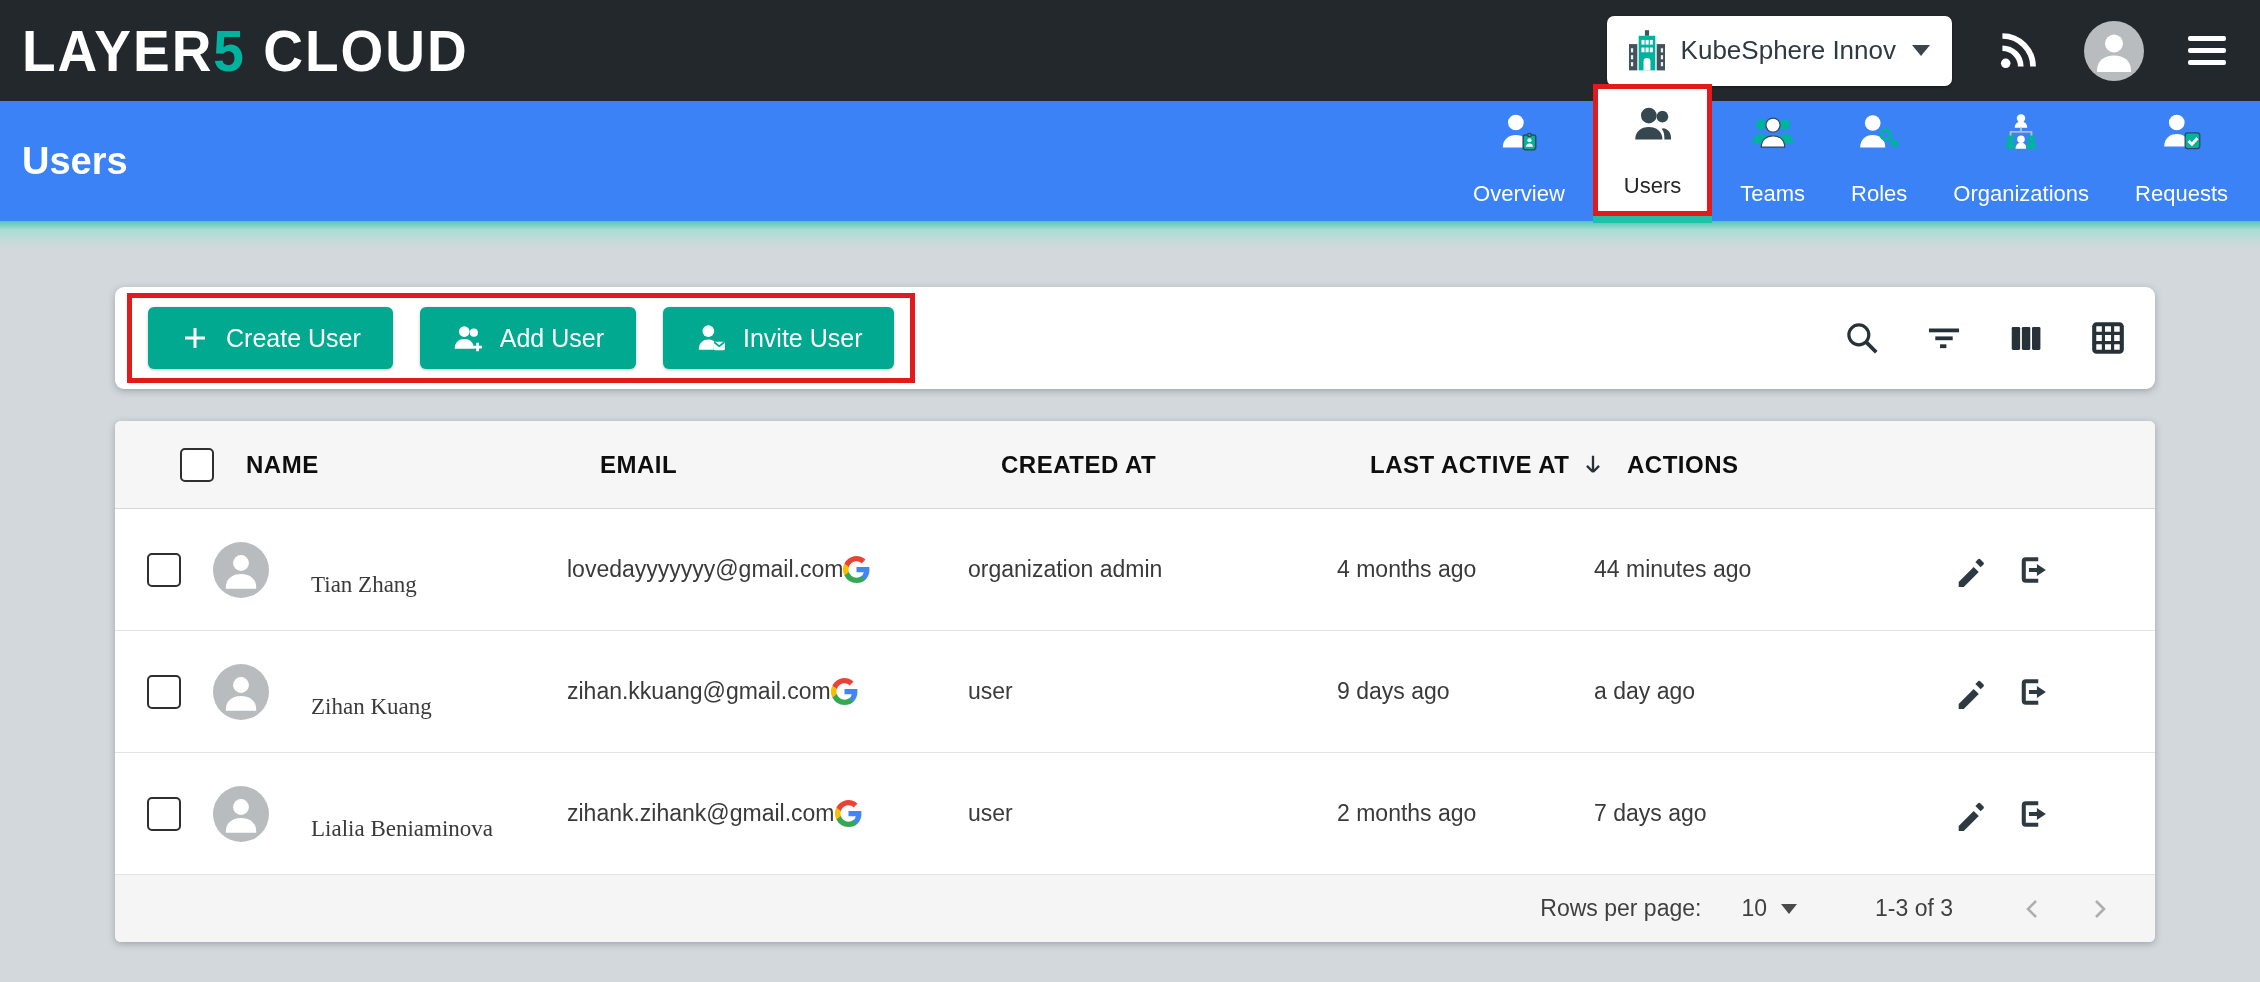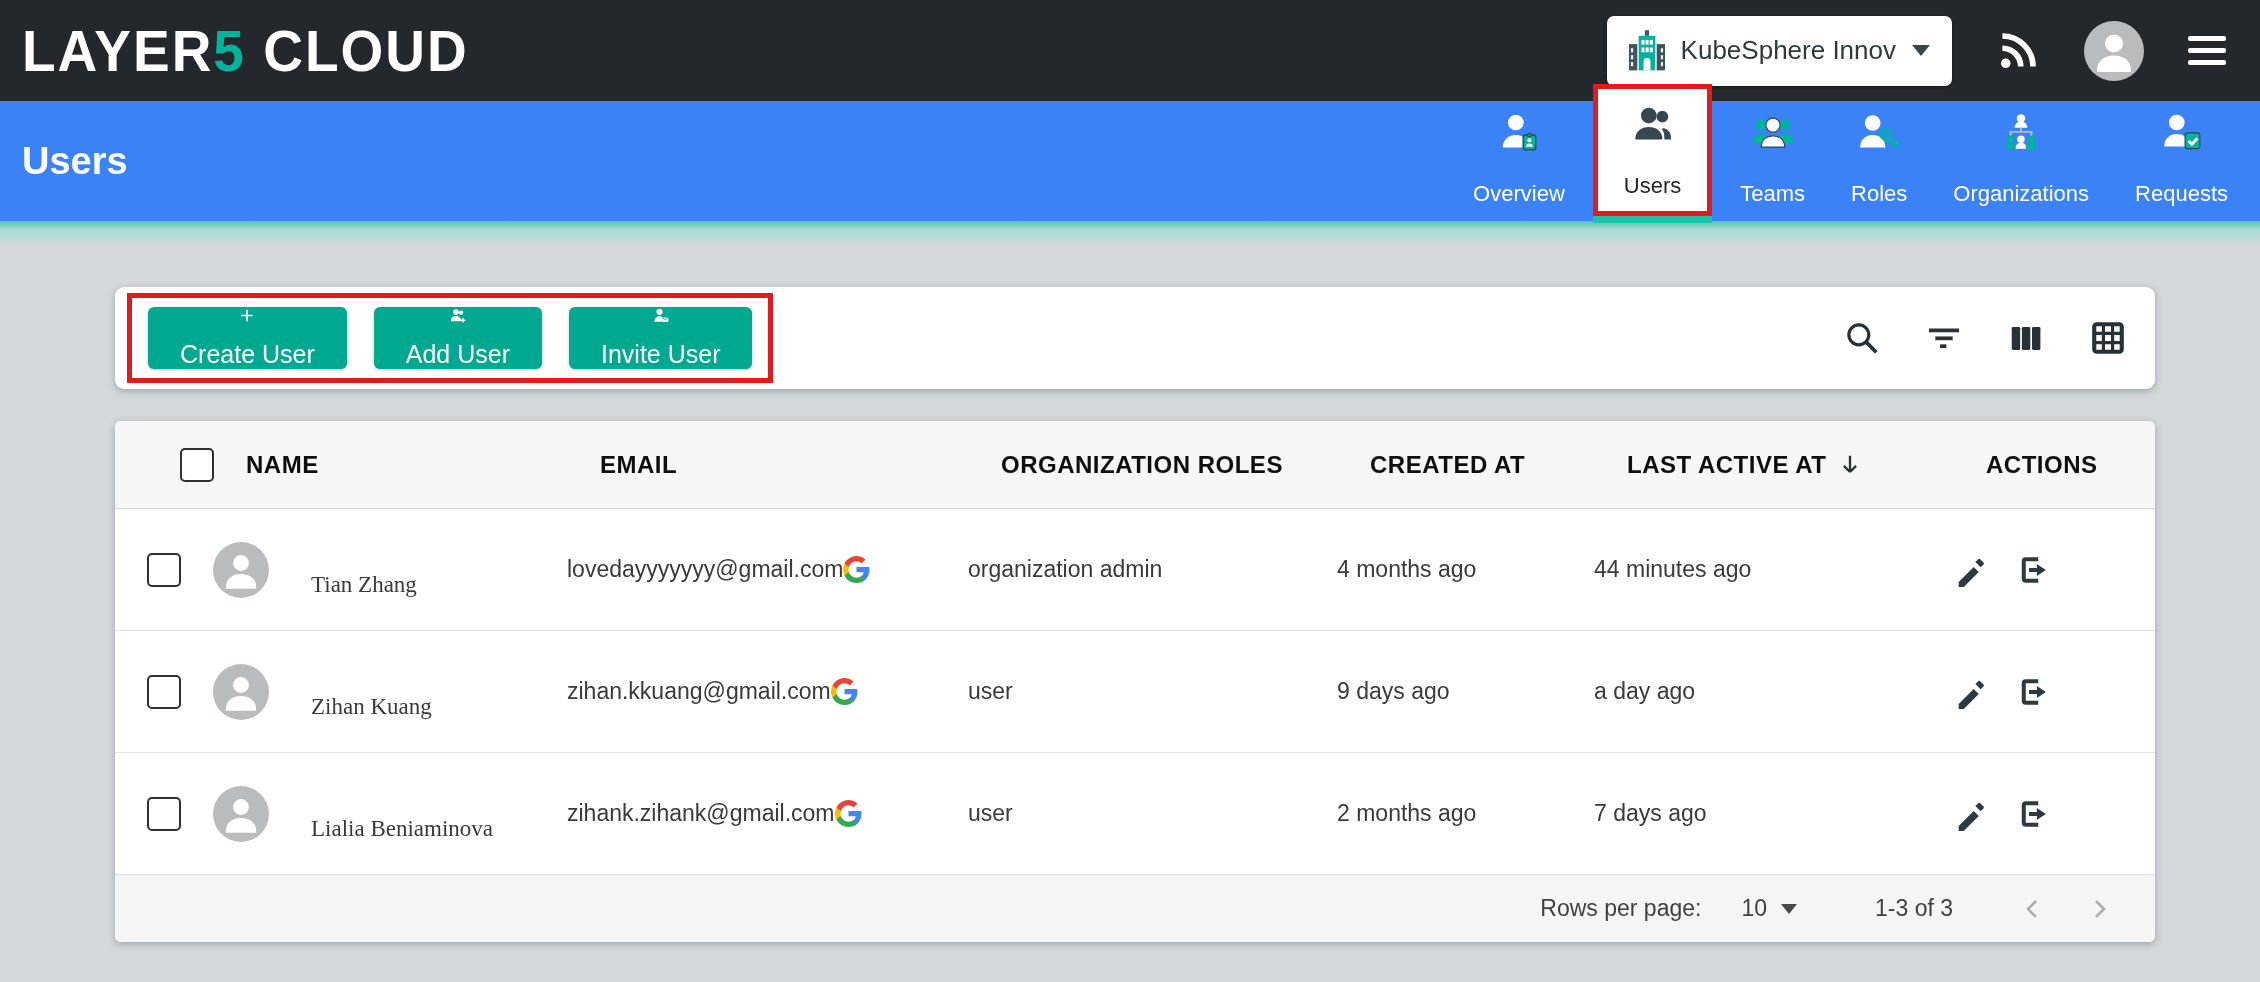--- a/index.html
+++ b/index.html
@@ -31,21 +31,21 @@
   .tab-active-wrap .tab-label { color:#262626; }
   .tab-active-wrap::after { content:""; position:absolute; left:-5px; right:-5px; bottom:-12px; height:7px; background:#1ec3a7; }
   .nav-fade { height:26px; background:linear-gradient(to bottom, #54c6b3 0%, #a9ded5 35%, #d2d8db 100%); }
 
   
   .main { padding:40px 105px 0 115px; }
   .card { background:#fff; border-radius:9px; box-shadow:0 2px 7px rgba(60,70,80,.35); }
 
   .toolbar { width:2040px; height:102px; display:flex; align-items:center; justify-content:space-between; padding:0 28px 0 12px; margin-bottom:32px; }
   .highlight-box { border:5px solid #e11b1b; display:flex; align-items:center; gap:27px; padding:9px 16px; }
-  .btn-teal { background:#00a98f; border:none; border-radius:6px; height:62px; padding:0 32px; display:flex; align-items:center; gap:16px; color:#fff; font-size:25px; cursor:pointer; box-shadow:0 1px 3px rgba(0,0,0,.25); font-family:"Liberation Sans", sans-serif;flex-direction:column; }
+  .btn-teal { background:#00a98f; border:none; border-radius:6px; height:62px; padding:0 32px; display:flex; align-items:center; gap:16px; color:#fff; font-size:25px; cursor:pointer; box-shadow:0 1px 3px rgba(0,0,0,.25); font-family:"Liberation Sans", sans-serif; }
   .toolbar-icons { display:flex; align-items:center; gap:44px; }
 
   
   .table-card { width:2040px; overflow:hidden; border-radius:6px; }
   .t-grid { display:grid; grid-template-columns:98px 354px 401px 369px 257px 359px 1fr; align-items:center; }
   .t-head { height:88px; background:#f6f6f7; border-bottom:1px solid #d7d7d9;padding-left:33px; }
   .th { font-size:24px; font-weight:700; color:#0e0e0e; letter-spacing:.5px; display:flex; align-items:center; gap:10px; }
   .t-row { height:122px; border-bottom:1px solid #e3e3e5; background:#fff; }
   .t-row:last-of-type { border-bottom:1px solid #d7d7d9; }
   .cell { font-size:23px; color:#3a3a3a; }
@@ -271,23 +271,20 @@
         <div class="cb-cell">
             <span class="checkbox"></span>
           </div>
         <div class="th">
             <span>NAME</span>
           </div>
         <div class="th">
             <span>EMAIL</span>
           </div>
         <div class="th">
-            <span>ORGANIZATION ROLES</span>
-          </div>
-        <div class="th">
             <span>CREATED AT</span>
           </div>
         <div class="th">
           <span>LAST ACTIVE AT</span>
           <svg width="28" height="28" viewBox="0 0 24 24">
             <path d="M12 4v14 M12 18l-5.2-5.2 M12 18l5.2-5.2" stroke="#263238" stroke-width="2" fill="none"></path>
           </svg>
         </div>
         <div class="th">
             <span>ACTIONS</span>

